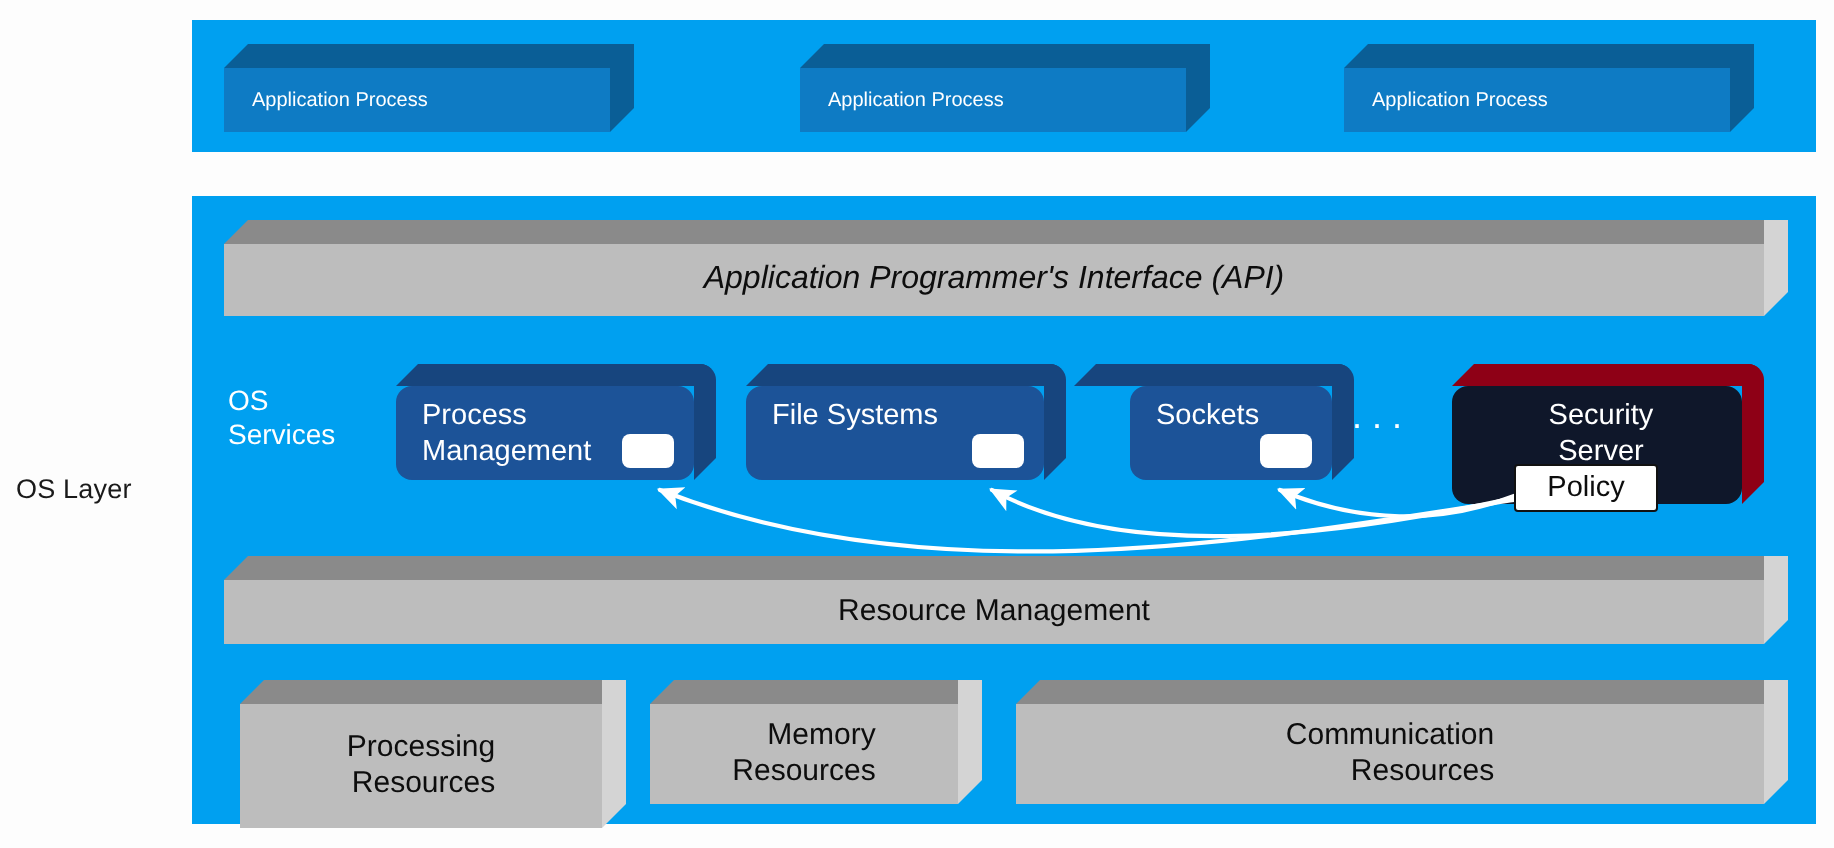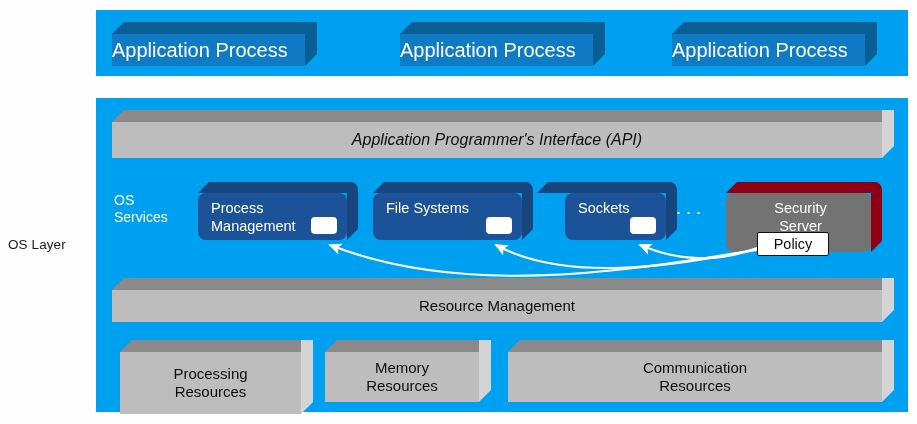--- a/index.html
+++ b/index.html
@@ -86,33 +86,34 @@
   .box3d .side {
     clip-path: polygon(0 0, 100% 0, 100% calc(100% - 12px), 0 100%);
   }
 
   
   .app-proc .face { background: #0E7BC4; }
   .app-proc .top  { background: #0A5E96; }
   .app-proc .side { background: #0A5E96; }
   .app-proc .face {
     color: #ffffff;
-    font-size: 20px;
+    font-size: 10px;
     justify-content: flex-start;
-    padding-left: 0;
+    padding-left: 14px;
   }
 
   
   .gray .face { background: #BDBDBD; }
   .gray .top  { background: #8A8A8A; }
   .gray .side { background: #D4D4D4; }
   .gray .face {
     color: #0d0d0d;
     font-size: 15px;
     line-height: 18px;
+    text-align: right;
   }
   .gray.api .face { font-style: italic; font-size: 16px; }
 
   
   .service {
     position: absolute;
     z-index: 4;
     border-radius: 14px;
   }
   .service .svc-top {
@@ -150,21 +151,21 @@
     height: 17px;
     background: #ffffff;
     border-radius: 4px;
     z-index: 6;
   }
 
   
   .secsrv .svc-top  { background: #8E0016; }
   .secsrv .svc-side { background: #8E0016; }
   .secsrv .svc-face {
-    background: #737373;
+    background: #0f172a;
     text-align: center;
     padding: 6px 0 0 4px;
   }
   #policy-box {
     position: absolute;
     background: #ffffff;
     border: 1.6px solid #111111;
     border-radius: 2px;
     color: #0d0d0d;
     font-size: 14.5px;

